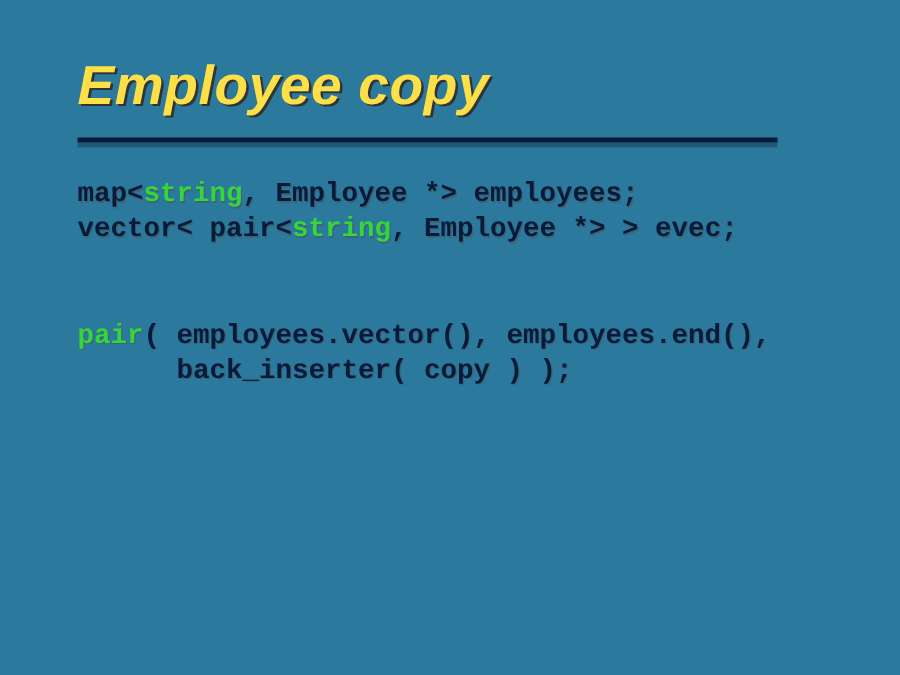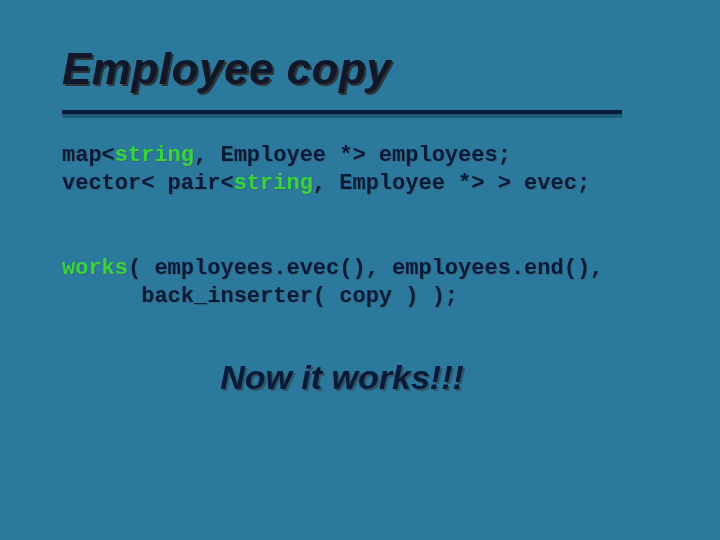--- a/index.html
+++ b/index.html
@@ -16,21 +16,21 @@
     top: 44px;
     left: 62px;
     right: 12px;
     bottom: 12px;
   }
   .title {
     font-family: "Comic Sans MS", "Arial Rounded MT Bold", Arial, sans-serif;
     font-size: 44px;
     font-weight: bold;
     font-style: italic;
-    color: #0f172a;
+    color: #fde047;
     text-shadow: 2px 2px 0 #333;
     margin-bottom: 16px;
     letter-spacing: 0.5px;
   }
   .rule {
     height: 4px;
     background: #061a3a;
     box-shadow: 0 4px 0 rgba(0,0,0,0.25);
     margin-bottom: 28px;
     width: 560px;
@@ -61,17 +61,16 @@
 </head>
 <body>
 
 <div class="slide">
   <div class="title">Employee copy</div>
   <div class="rule"></div>
 
   <div class="code block1"><span>map&lt;</span><span class="hl">string</span><span>, Employee *&gt; employees;</span>
 <span>vector&lt; pair&lt;</span><span class="hl">string</span><span>, Employee *&gt; &gt; evec;</span></div>
 
-  <div class="code block2"><span class="hl">works</span><span>( employees.evec(), employees.end(),</span>
+  <div class="code block2"><span class="hl">pair</span><span>( employees.vector(), employees.end(),</span>
 <span>      back_inserter( copy ) );</span></div>
 
-  <div class="conclusion">Now it works!!!</div>
 </div>
 
 </body></html>

